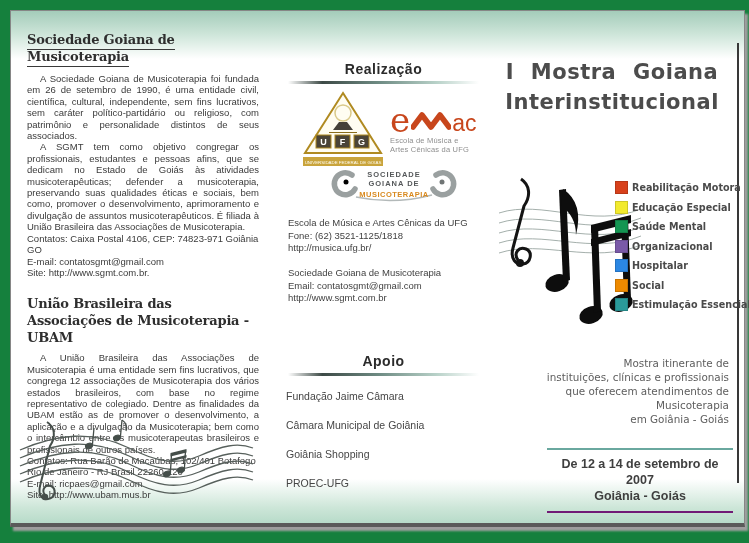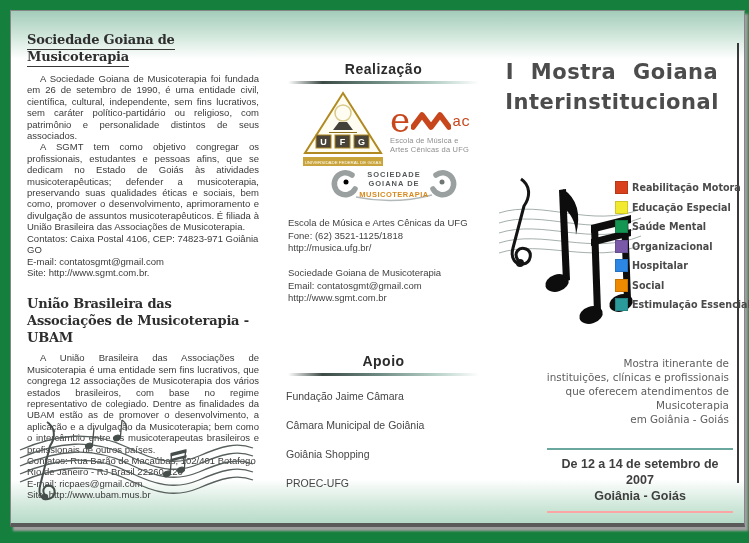--- a/index.html
+++ b/index.html
@@ -32,21 +32,21 @@
          font-family:Liberation Sans, sans-serif;font-weight:700;font-size:14px;color:#2b2b2b;
          letter-spacing:0.5px;}
   .mid-rule{position:absolute;left:2px;right:2px;height:2.5px;
          background:linear-gradient(90deg,rgba(70,85,80,0) 0%,#3d4a46 18%,#6f8c84 48%,#b9d2c9 78%,rgba(185,210,200,0) 100%);}
   .h-realizacao{top:50px;}  .rule-realizacao{top:70px;}
   .ufg-logo{position:absolute;left:14px;top:78px;width:86px;height:92px;}
   .emac-logo{position:absolute;left:104px;top:96px;width:96px;}
   .emac-row{display:flex;align-items:flex-end;color:#c8461c;}
   .emac-e{font-family:"DejaVu Serif",serif;font-size:34px;line-height:26px;}
   .emac-zig{margin:0 1px 3px 1px;}
-  .emac-ac{font-family:Liberation Mono, monospace;font-size:15px;line-height:20px;}
+  .emac-ac{font-family:Liberation Sans, sans-serif;font-size:23px;line-height:20px;}
   .emac-sub{font-size:7.5px;line-height:9px;color:#8f8f8f;margin-top:3px;letter-spacing:0.2px;}
   .sgmt-logo{position:absolute;left:44px;top:152px;width:128px;height:48px;}
   .mid-contact{position:absolute;left:2px;font-size:9.5px;line-height:12.6px;color:#424242;}
   .mid-contact-1{top:206px;} .mid-contact-2{top:256px;}
   .h-apoio{top:342px;} .rule-apoio{top:362px;}
   .supporters{position:absolute;left:0;right:0;top:380px;text-align:left;}
   .supporter{font-size:10.5px;line-height:11px;color:#464646;margin-bottom:18px;}
 
   
   .panel-right{position:absolute;left:482px;top:0;width:246px;height:512px;}
@@ -56,21 +56,21 @@
   .r-title .wide{word-spacing:9px;}
   .notes-wrap{position:absolute;left:4px;top:152px;width:146px;height:182px;}
   .legend{position:absolute;left:122px;top:170px;}
   .legend-row{display:flex;align-items:center;margin-bottom:6.5px;}
   .legend-swatch{width:13px;height:13px;margin-right:4px;flex:0 0 13px;
                  box-shadow:inset 0 0 0 1px rgba(0,0,0,0.15);}
   .legend-label{font-family:"DejaVu Sans",sans-serif;font-size:9.6px;color:#4a4a4a;white-space:nowrap;font-weight:bold;}
   .r-desc{position:absolute;right:10px;top:345px;width:232px;text-align:right;
           font-family:"DejaVu Sans",sans-serif;font-size:10.4px;line-height:14px;color:#5d5d5d;}
   .date-box{position:absolute;left:54px;top:437px;width:186px;text-align:center;
-            border-top:2px solid #6aa89f;border-bottom:2px solid #fca5a5;padding:6px 0 7px 0;}
+            border-top:2px solid #6aa89f;border-bottom:2px solid #701a75;padding:6px 0 7px 0;}
   .date-ln{font-size:12.5px;line-height:16px;font-weight:700;color:#3f3f3f;}
 </style>
 </head>
 <body>
 
 <div class="stage">
   <div class="page">
     <div class="band-top"></div>
     <div class="band-bottom"></div>
     <div class="fold-line"></div>

